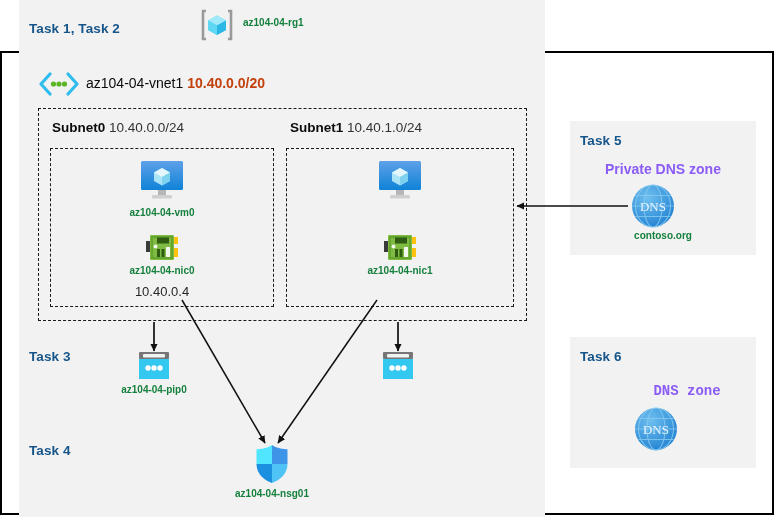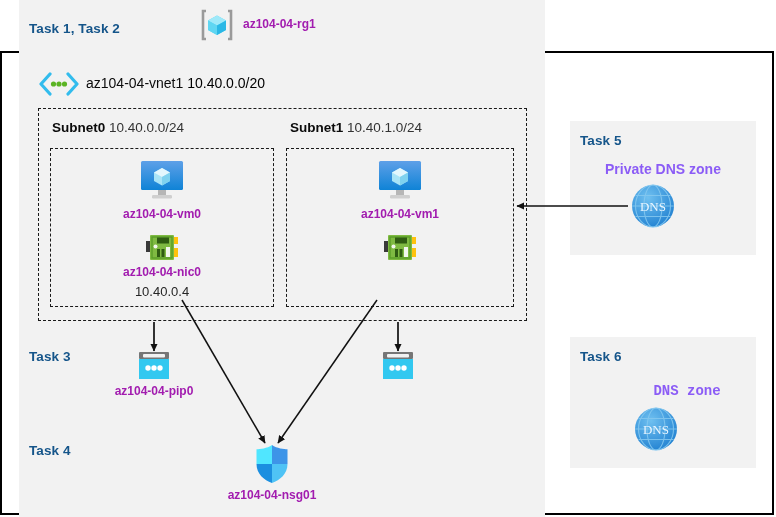--- a/index.html
+++ b/index.html
@@ -60,42 +60,42 @@
   .task-label{
     position:absolute;
     color:#15558a;
     font-weight:bold;
     font-size:13.5px;
     letter-spacing:0.1px;
     white-space:nowrap;
   }
   .res-name{
     position:absolute;
-    color:#a21caf;
+    color:#15803d;
     font-weight:bold;
-    font-size:12px;
+    font-size:10px;
     white-space:nowrap;
     text-align:center;
   }
   .res-sub{
     position:absolute;
     color:#262626;
     font-weight:normal;
     font-size:13px;
     white-space:nowrap;
     text-align:center;
   }
   .title-line{
     position:absolute;
     white-space:nowrap;
     font-size:14px;
     color:#0b0b0b;
   }
   .title-line b{ font-weight:normal; }
-  .title-line span.cidr{ font-weight:normal; color:#000000;margin-top:21px; }
+  .title-line span.cidr{ font-weight:bold; color:#c2410c;margin-top:21px; }
   .subnet-head{
     position:absolute;
     white-space:nowrap;
     font-size:13.5px;
     color:#0b0b0b;
   }
   .subnet-head b{ font-weight:bold; }
   .subnet-head span.cidr{ font-weight:normal; color:#333333; }
   .zone-title{
     position:absolute;
@@ -246,37 +246,37 @@
       </defs>
       <rect x="2" y="1" width="42" height="29" rx="1.5" fill="url(#vmg1)"></rect>
       <polygon points="23,8 31,12.5 31,21 23,25.5 15,21 15,12.5" fill="#a9e4f7"></polygon>
       <polygon points="23,8 31,12.5 23,17 15,12.5" fill="#e3f7fd"></polygon>
       <polygon points="23,17 31,12.5 31,21 23,25.5" fill="#7fd2ef"></polygon>
       <rect x="19" y="30" width="8" height="5" fill="#b6b6b6"></rect>
       <rect x="13" y="35" width="20" height="3.4" rx="1.2" fill="#cfcfcf"></rect>
     </svg>
   </div>
 
-  <div class="res-name" style="left:343px; top:207px; width:114px;">az104-04-vm1</div>
 
   <div class="icon nic-icon" style="left:384px; top:234px;">
     <svg viewBox="0 0 32 28" width="32" height="28">
       <rect x="0" y="7" width="4" height="11" fill="#3a3a3a"></rect>
       <rect x="27" y="3" width="5" height="7" fill="#ffc20e"></rect>
       <rect x="27" y="14" width="5" height="9" fill="#ffc20e"></rect>
       <rect x="4" y="1" width="24" height="25" rx="1" fill="#7fba42"></rect>
       <rect x="6" y="3" width="20" height="21" fill="none" stroke="#5a9e28" stroke-width="1.4"></rect>
       <rect x="11" y="3.5" width="12" height="6" fill="#2f5c12"></rect>
       <rect x="11" y="15" width="3" height="8" fill="#2f5c12"></rect>
       <rect x="15.5" y="15" width="3" height="8" fill="#2f5c12"></rect>
       <rect x="20" y="13" width="4" height="10" fill="#f2f7ee"></rect>
       <circle cx="9.5" cy="12.5" r="2" fill="#f2f7ee"></circle>
     </svg>
   </div>
 
+  <div class="res-name" style="left:343px; top:265px; width:114px;">az104-04-nic1</div>
 
 
   <div class="task-label" style="left:29px; top:349px;">Task 3</div>
 
   <div class="icon pip-icon" style="left:137px; top:352px;">
     <svg viewBox="0 0 34 28" width="34" height="28">
       <rect x="2" y="0" width="30" height="7" rx="1" fill="#767676"></rect>
       <rect x="6" y="2" width="22" height="3.4" rx="1" fill="#f2f2f2"></rect>
       <rect x="2" y="7" width="30" height="20" fill="#32c8f0"></rect>
       <circle cx="11" cy="16" r="2.7" fill="#ffffff"></circle>
@@ -336,20 +336,21 @@
         <ellipse cx="22" cy="22" rx="9" ry="21"></ellipse>
         <ellipse cx="22" cy="22" rx="17.5" ry="21"></ellipse>
         <line x1="1" y1="22" x2="43" y2="22"></line>
         <path d="M4.5 11.5 H39.5"></path>
         <path d="M4.5 32.5 H39.5"></path>
       </g>
       <text x="22" y="27" text-anchor="middle" font-family="'Liberation Serif', serif" font-size="13" fill="#eaf6ff">DNS</text>
     </svg>
   </div>
 
+  <div class="res-name" style="left:570px; top:230px; width:186px;">contoso.org</div>
 
   <div class="task-label" style="left:580px; top:349px;">Task 6</div>
 
   <div class="zone-title" style="left:594px; top:383px; width:186px;font-family:Liberation Mono, monospace;">DNS zone</div>
 
   <div class="icon dns-icon" style="left:634px; top:407px;">
     <svg viewBox="0 0 44 44" width="44" height="44">
       <defs>
         <radialGradient id="dnsg2" cx="38%" cy="30%" r="78%">
           <stop offset="0%" stop-color="#6fc0f0"></stop>

